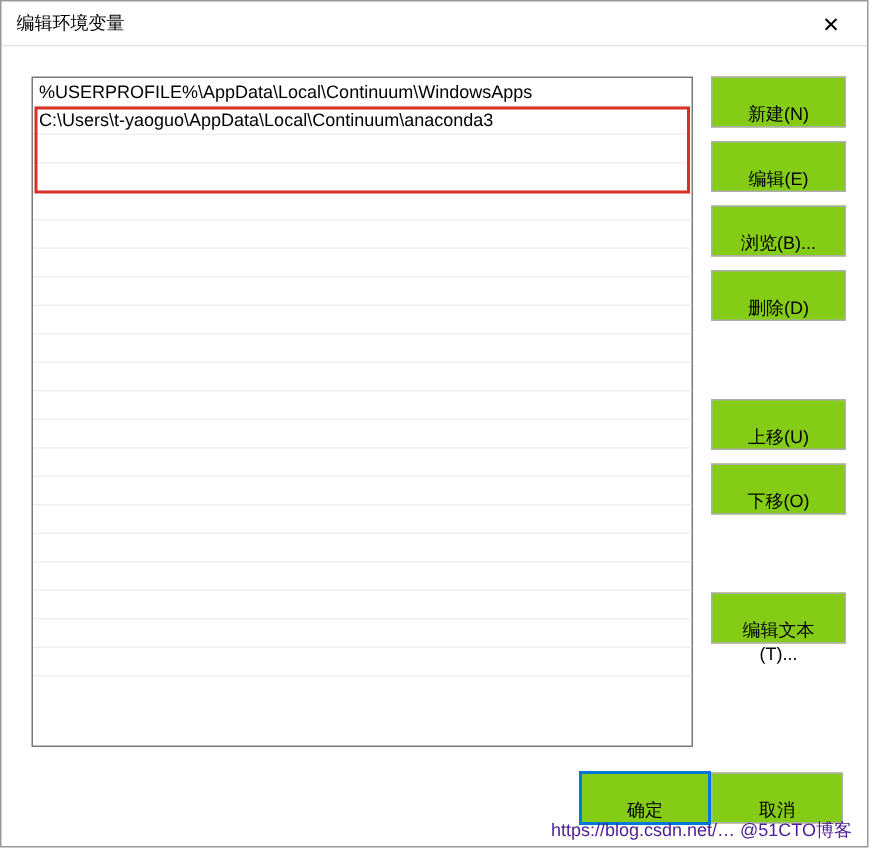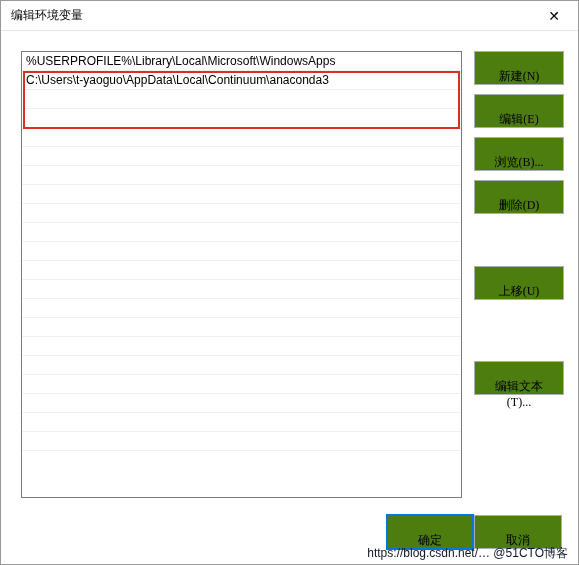--- a/index.html
+++ b/index.html
@@ -63,22 +63,22 @@
   .button-col {
     width: 90px;
     display: flex;
     flex-direction: column;
   }
   .spacer-sm { height: 9px; }
   .spacer-lg { height: 52px; }
   .win-btn {
     height: 24px;
     border: 1px solid #adadad;
-    background: #4d7c0f;
-    font-family: Liberation Serif, serif;
+    background: #84cc16;
+    font-family: Liberation Sans, sans-serif;
     font-size: 12px;
     padding: 16px;
     cursor: default;
   }
   .footer {
     position: absolute;
     bottom: 0; left: 0; right: 0;
     height: 56px;
     display: flex;
     justify-content: flex-end;
@@ -86,38 +86,38 @@
     gap: 0;
     padding: 0 16px 8px 0;
   }
   .footer .win-btn { width: 88px; }
   .ok-btn {
     border: 2px solid #0078d7;
   }
   .watermark {
     position: absolute;
     right: 10px; bottom: 2px;
-    color: #0f172a;
+    color: #4c1d95;
     font-size: 12px;
     pointer-events: none;
   }
 </style>
 </head>
 <body>
 
 <div class="titlebar">
   <span class="title">编辑环境变量</span>
   <div class="close-btn">
     <span>✕</span>
   </div>
 </div>
 
 <div class="content">
   <div class="listbox">
-    <div class="list-row">%USERPROFILE%\Library\Local\Microsoft\WindowsApps</div>
+    <div class="list-row">%USERPROFILE%\AppData\Local\Continuum\WindowsApps</div>
     <div class="list-row">C:\Users\t-yaoguo\AppData\Local\Continuum\anaconda3</div>
     <div class="list-row"></div>
     <div class="list-row"></div>
     <div class="list-row"></div>
     <div class="list-row"></div>
     <div class="list-row"></div>
     <div class="list-row"></div>
     <div class="list-row"></div>
     <div class="list-row"></div>
     <div class="list-row"></div>
@@ -138,20 +138,21 @@
     <button class="win-btn"><span>新建(N)</span></button>
     <div class="spacer-sm"></div>
     <button class="win-btn"><span>编辑(E)</span></button>
     <div class="spacer-sm"></div>
     <button class="win-btn"><span>浏览(B)...</span></button>
     <div class="spacer-sm"></div>
     <button class="win-btn"><span>删除(D)</span></button>
     <div class="spacer-lg"></div>
     <button class="win-btn"><span>上移(U)</span></button>
     <div class="spacer-sm"></div>
+    <button class="win-btn"><span>下移(O)</span></button>
     <div class="spacer-lg"></div>
     <button class="win-btn"><span>编辑文本(T)...</span></button>
   </div>
 </div>
 
 <div class="footer">
   <button class="win-btn ok-btn">确定</button>
   <button class="win-btn">取消</button>
 </div>
 

